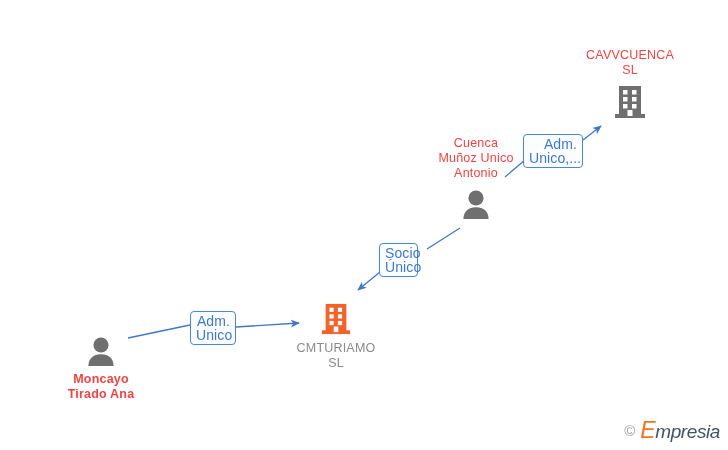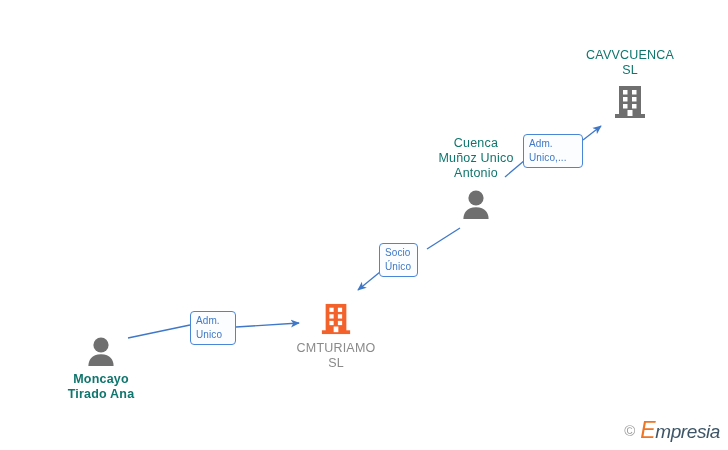--- a/index.html
+++ b/index.html
@@ -29,44 +29,44 @@
   
   .node {
     position: absolute;
     width: 150px;
     margin-left: -75px;
     text-align: center;
   }
   .node-label {
     font-size: 12.5px;
     line-height: 15px;
-    color: #0f766e;
+    color: #ef4444;
     letter-spacing: .2px;
     white-space: pre-line;
   }
   .node-icon {
     display: block;
     margin: 0 auto;
   }
   .node.company-orange .node-label { color: #8a8a8a; }
 
   
   .avatar-svg { display: block; margin: 0 auto; }
 
   
   .chip {
     position: absolute;
     box-sizing: border-box;
     border: 1px solid #4a86d8;
     border-radius: 4px;
     background: #fcfdff;
     color: #3f78c8;
-    font-size: 10px;
+    font-size: 14px;
     line-height: 14px;
-    text-align: left;
+    text-align: right;
     padding: 2px 5px;
     white-space: pre-line;
     letter-spacing: .1px;
   }
 
   
   #watermark {
     position: absolute;
     right: 8px;
     bottom: 8px;

